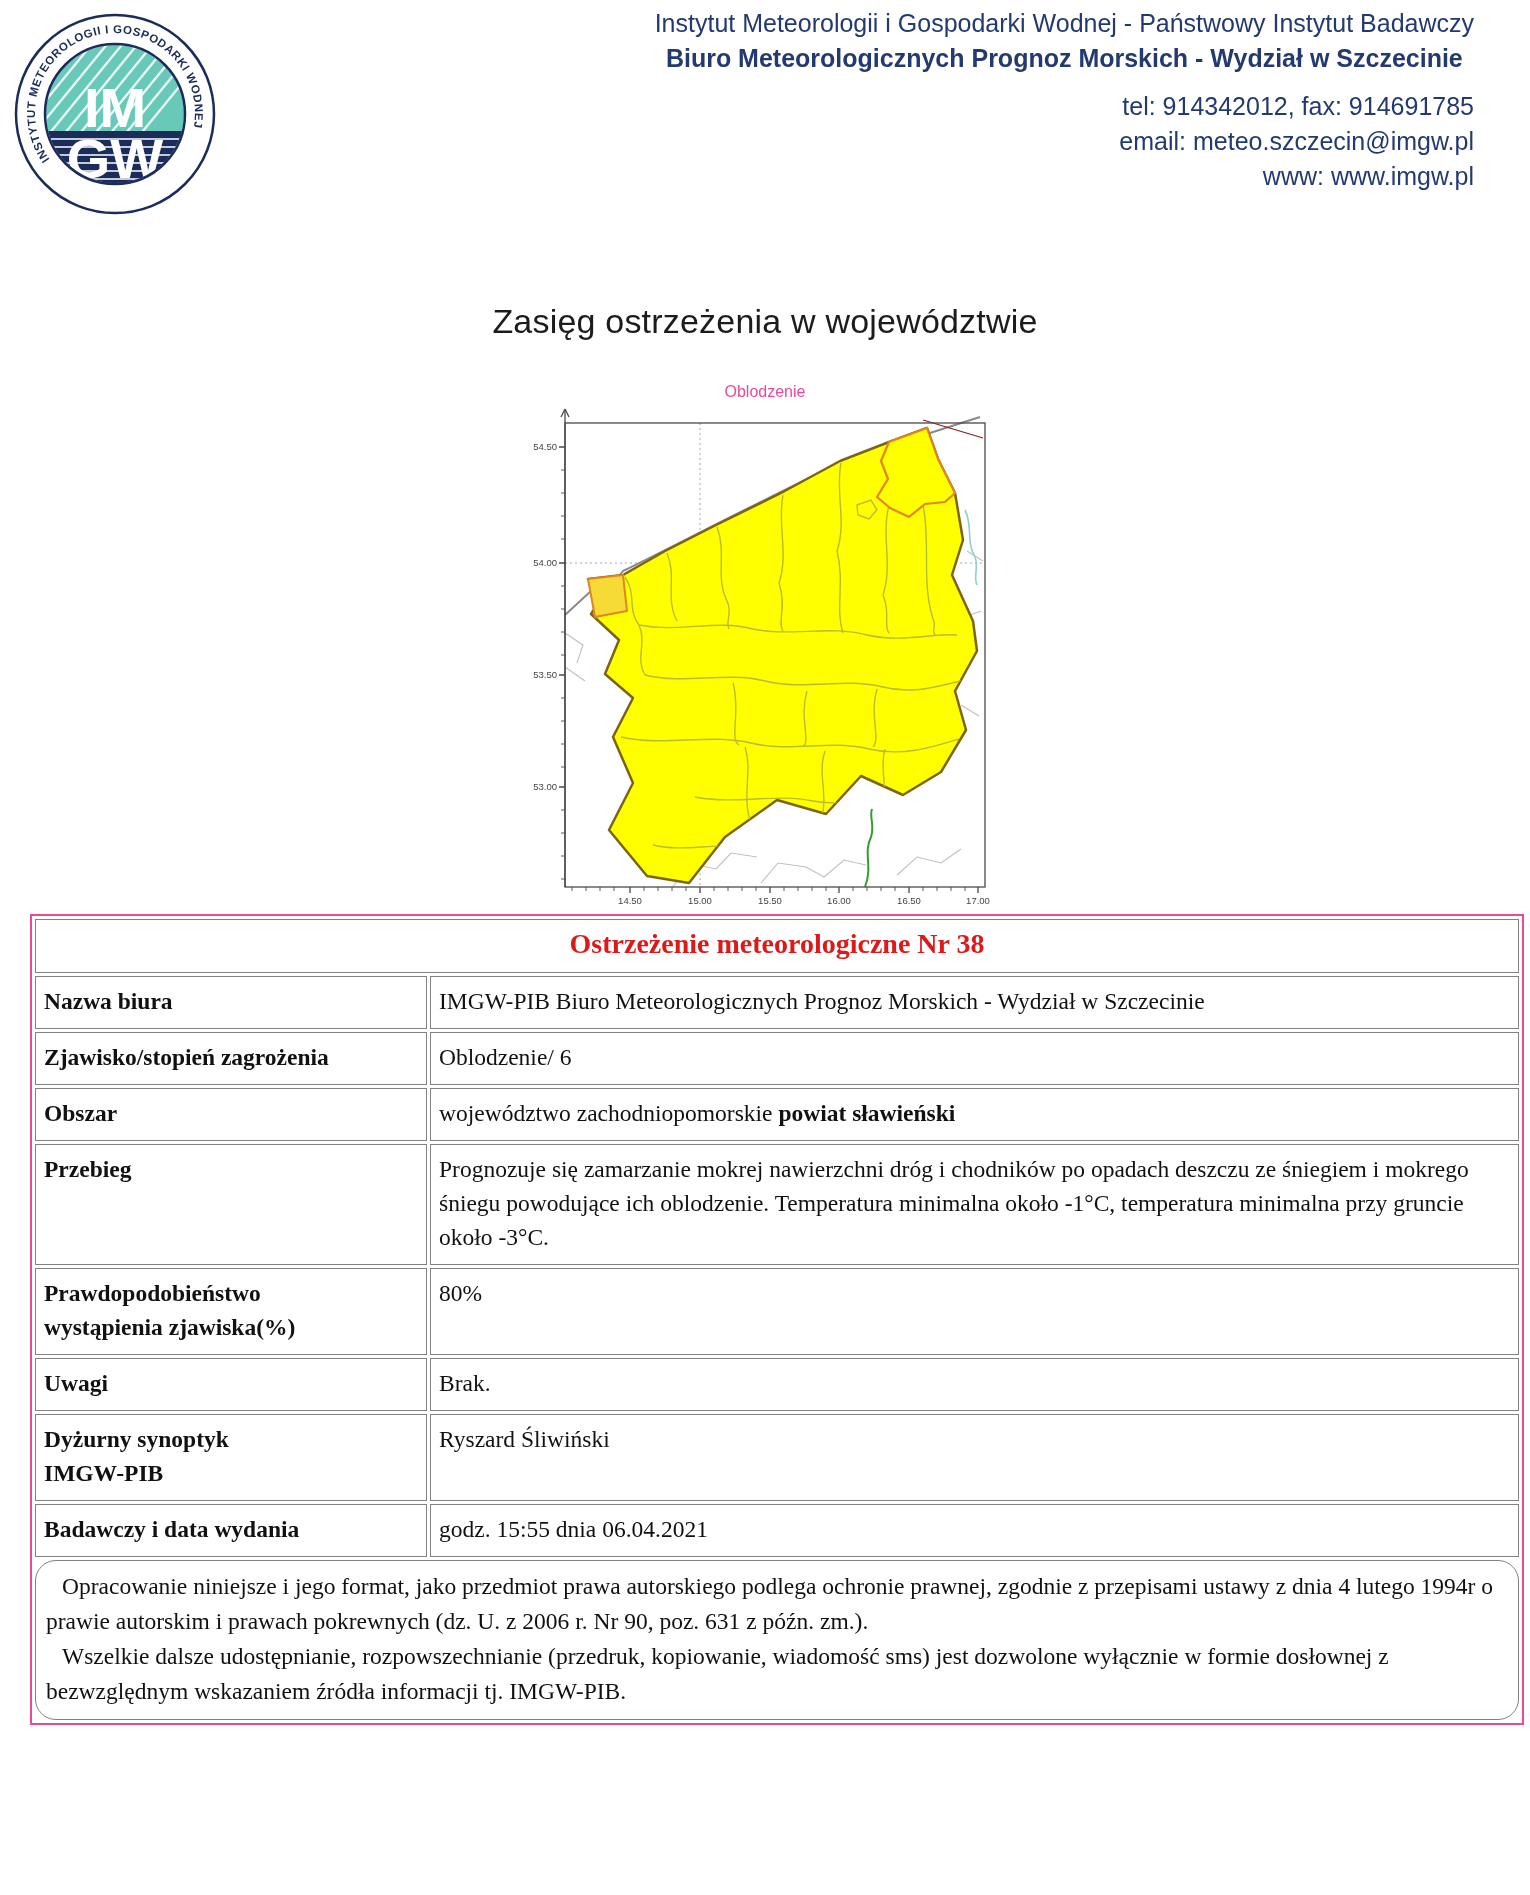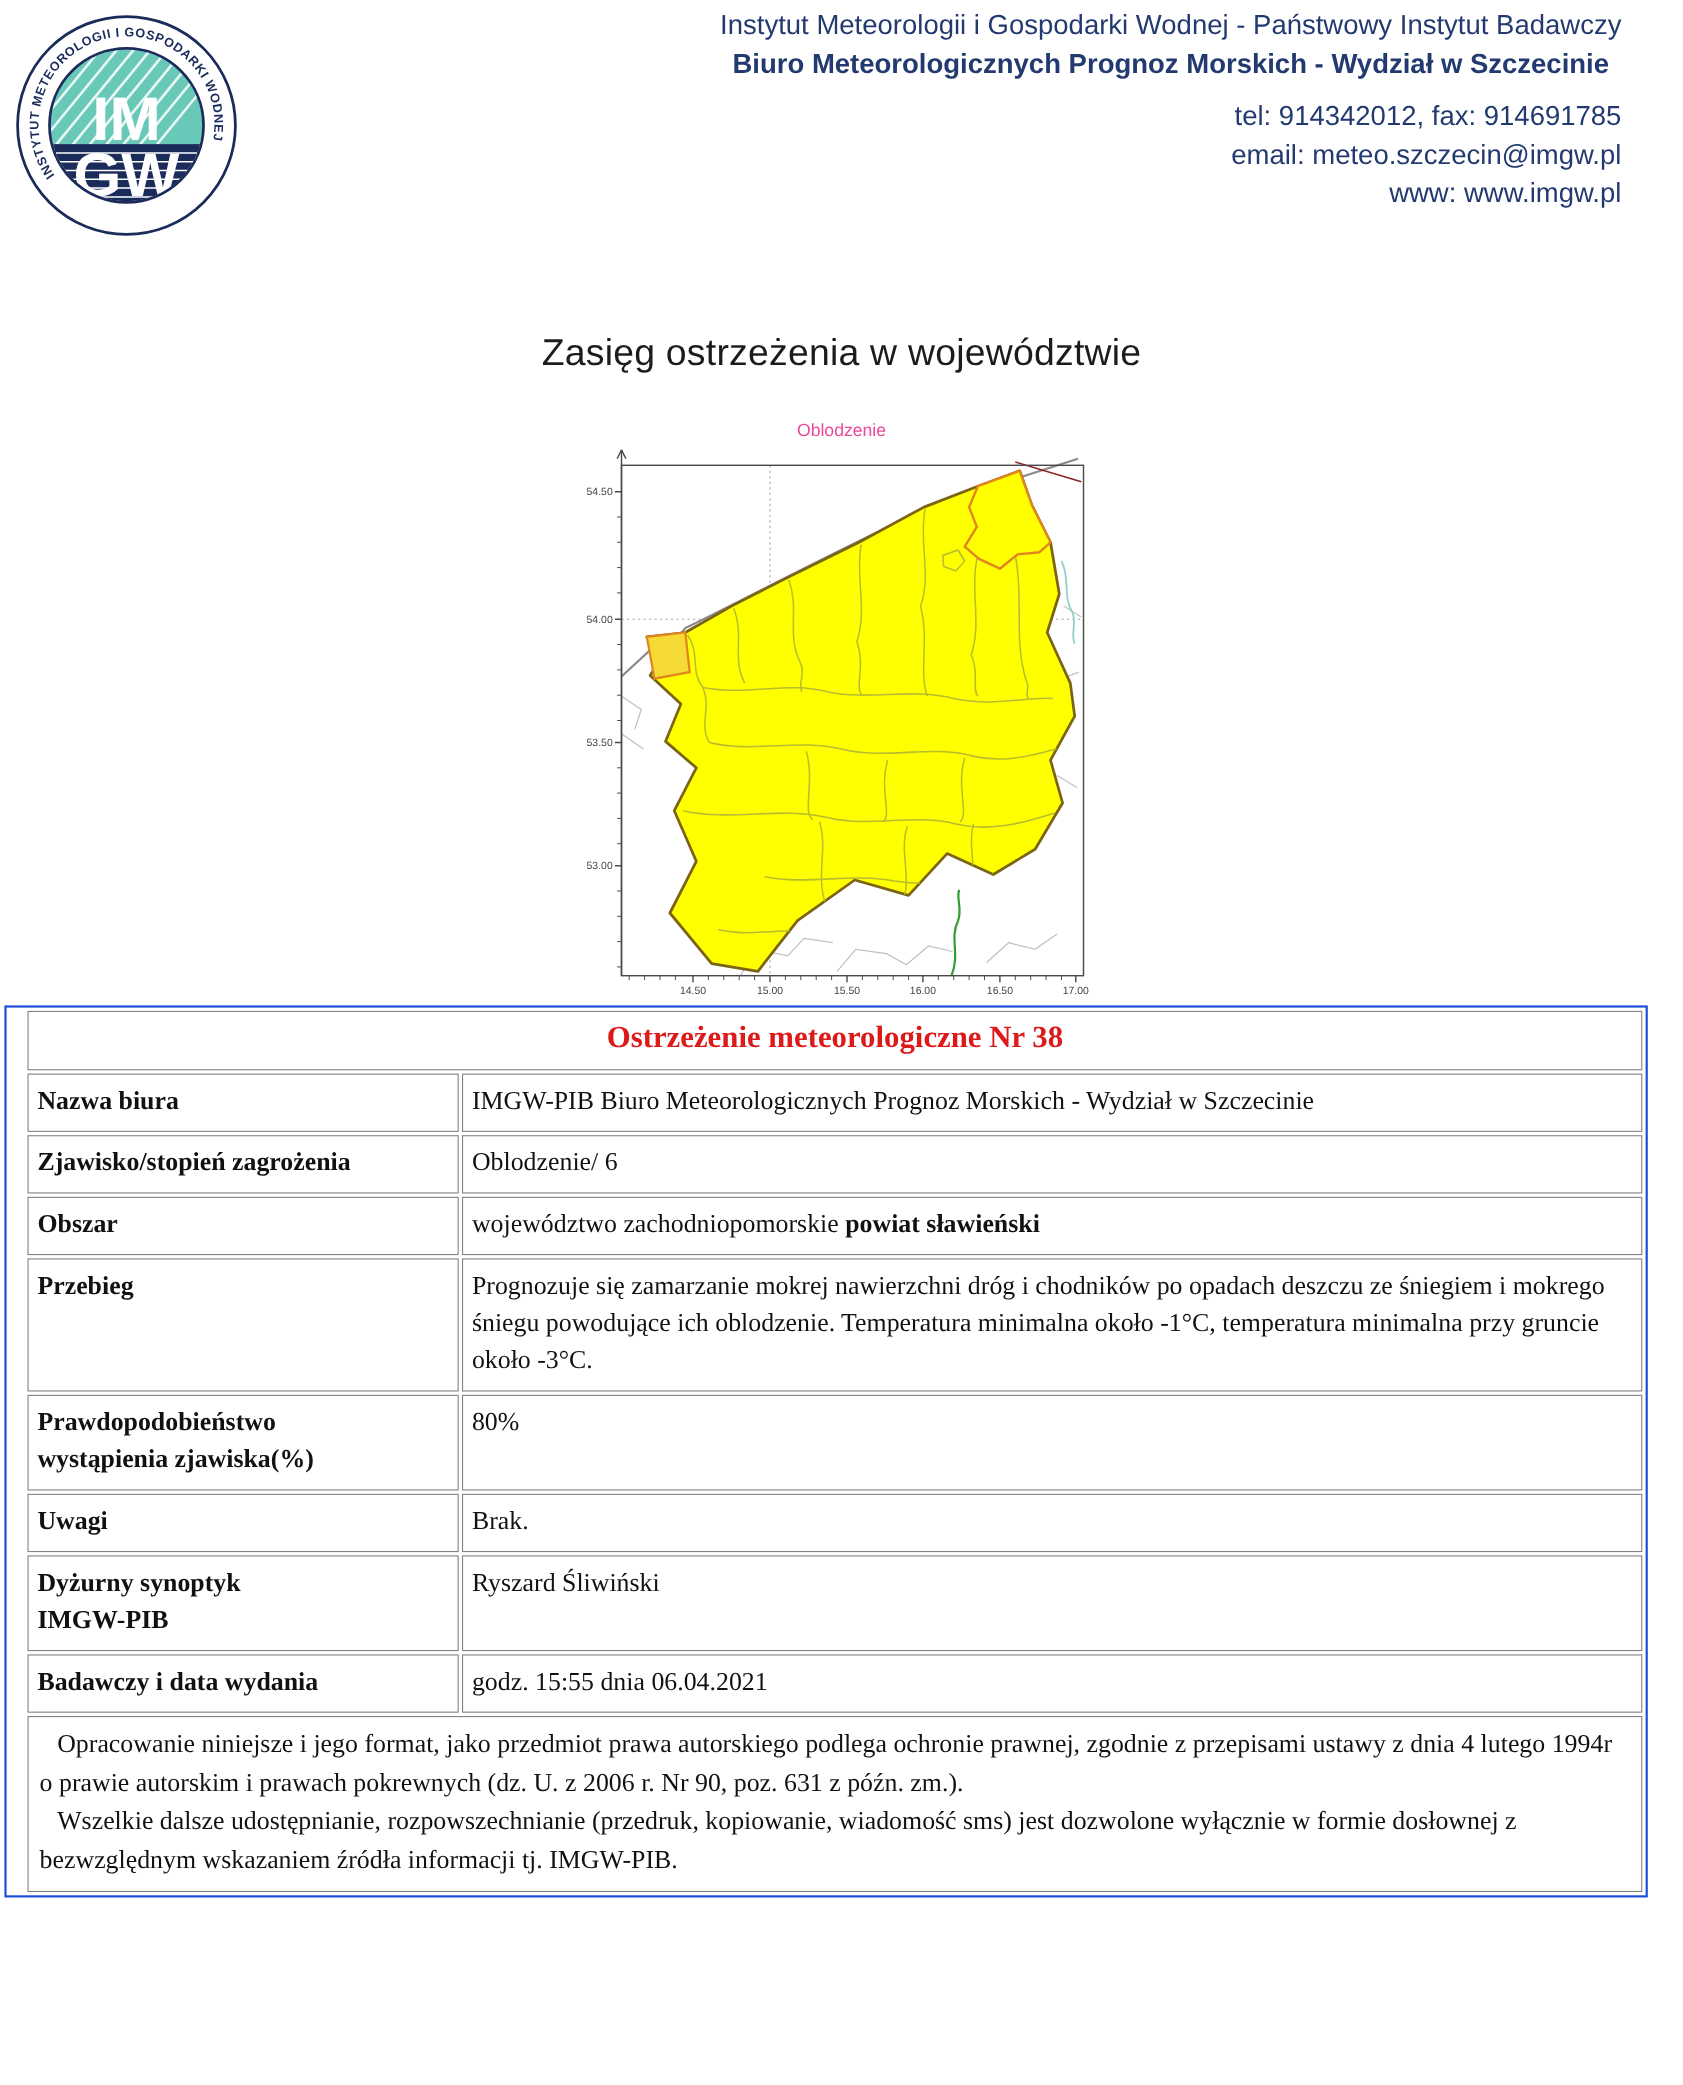--- a/index.html
+++ b/index.html
@@ -12,34 +12,34 @@
   .logo { flex:0 0 auto; }
   .header-text { margin-left:auto; text-align:right; color:#233a70; font-size:25px; line-height:35px; }
   .header-text .l2 { font-weight:bold; margin-bottom:13px;text-align:center; }
   
   .section-title { margin-top:80px; text-align:center; font-size:34px; color:#1c1c1c; letter-spacing:0.2px; }
   .map-title { margin-top:42px; text-align:center; font-size:16px; color:#ec4899; }
   .map-svg { display:block; margin:4px auto 0 auto; }
   
   table.warning {
     border-collapse:separate; border-spacing:3px;
-    width:1494px; margin:4px 0 0 4px;
-    border:2px solid #1d4ed8; background:#ffffff;
-    font-family:"Liberation Serif", serif; color:#111;padding-left:16px;
+    width:1494px; margin:4px 0 0 30px;
+    border:2px solid #ec4899; background:#ffffff;
+    font-family:"Liberation Serif", serif; color:#111;
   }
   table.warning td {
     border:1px solid #828282; vertical-align:top;
     font-size:23.5px; line-height:34px; padding:7px 10px 10px 8px;
   }
   td.lbl { width:372px; font-weight:bold; white-space:pre-line; }
   tr.title-row td {
     text-align:center; font-weight:bold; font-size:28px; color:#dd1a1a;
     padding:8px 0 12px 0; line-height:32px;
   }
-  tr.footer-row td { padding:8px 18px 10px 10px; line-height:35px; }
+  tr.footer-row td { padding:8px 18px 10px 10px; line-height:35px;border-radius:21px; }
   tr.footer-row p { margin:0; text-indent:16px; }
   .b { font-weight:bold; }
 </style>
 </head>
 <body>
 
 <div class="page">
 
   <div class="header">
     <svg class="logo" width="206" height="216" viewBox="0 0 206 216">

